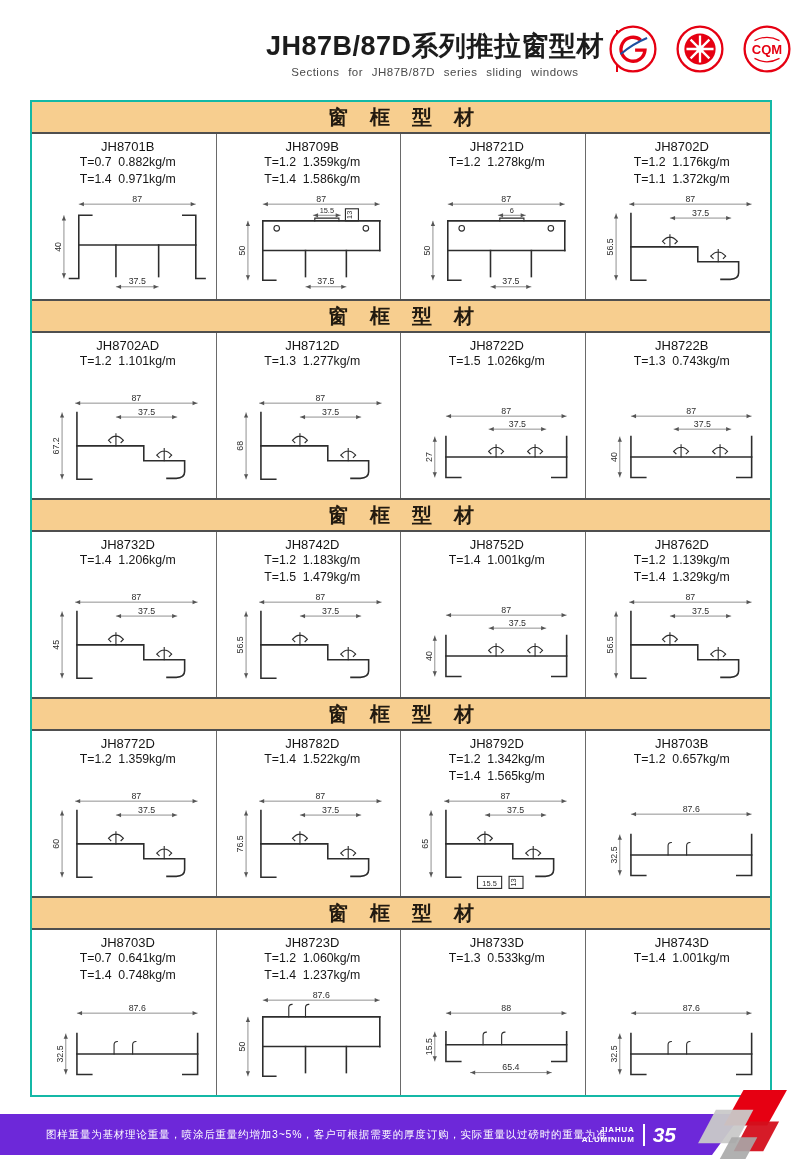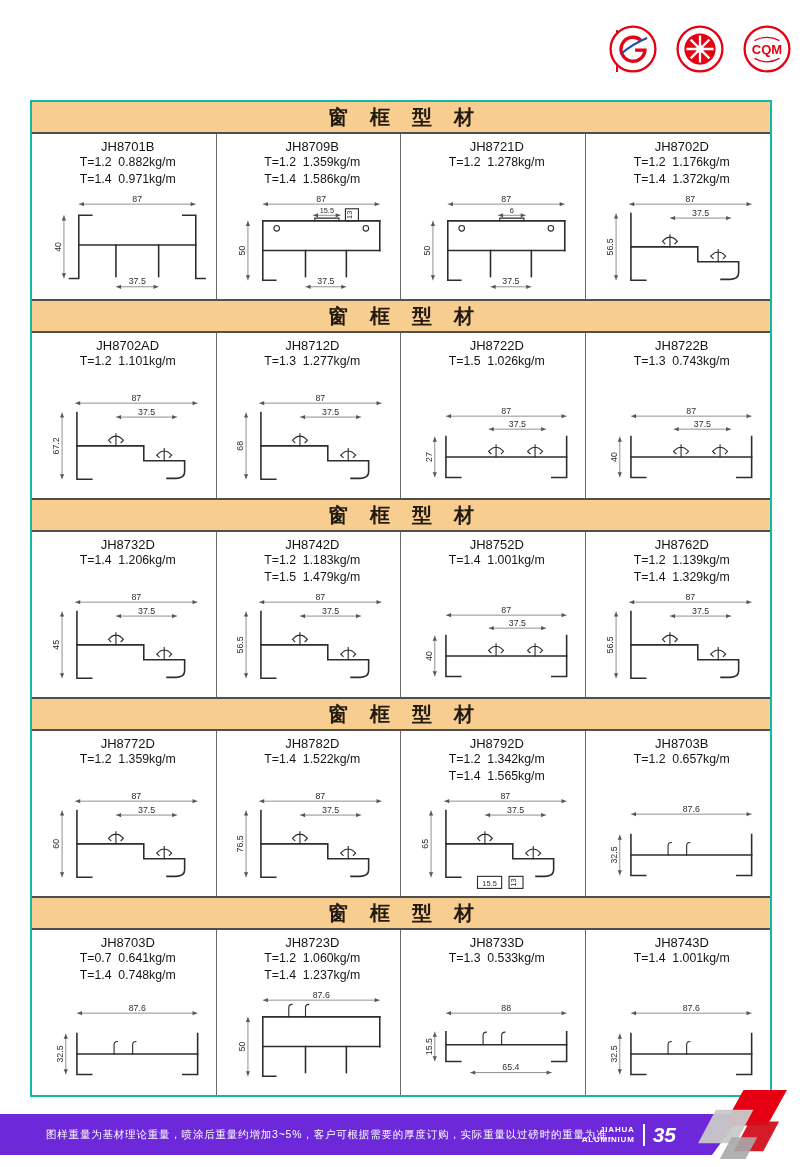--- a/index.html
+++ b/index.html
@@ -48,20 +48,24 @@
   .brand-sep{width:2px;height:22px;background:#fff;}
   .page-num{font-size:21px;font-weight:bold;font-style:italic;}
   .f-logo{position:absolute;right:4px;top:1086px;width:104px;height:79px;}
 </style>
 </head>
 <body>
 
 <div class="page">
 
   <header>
+    <div class="title-block">
+      <h1>JH87B/87D系列推拉窗型材</h1>
+      <div class="subtitle">Sections for JH87B/87D series sliding windows</div>
+    </div>
     <div class="hdr-divider"></div>
     <div class="logos">
       <svg class="logo" viewBox="0 0 48 48">
         <circle cx="24" cy="24" r="21.5" fill="#fff" stroke="#e60012" stroke-width="2.2"></circle>
         <path d="M31.5 15.5 A11.5 11.5 0 1 0 35.5 25 H26" fill="none" stroke="#e60012" stroke-width="3.2"></path>
         <path d="M12 29 Q24 19 37.5 13.5" stroke="#1e4fa0" stroke-width="2" fill="none"></path>
       </svg>
       <svg class="logo" viewBox="0 0 48 48">
         <circle cx="24" cy="24" r="21.5" fill="#fff" stroke="#e60012" stroke-width="2.2"></circle>
         <circle cx="24" cy="24" r="15" fill="#e60012"></circle>
@@ -77,21 +81,21 @@
     </div>
   </header>
 
   <div class="catalog">
 
     <div class="band">
       <div class="band-header">窗框型材</div>
       <div class="band-row">
         <div class="cell">
           <div class="model">JH8701B</div>
-          <div class="spec">T=1.2  0.882kg/m</div>
+          <div class="spec">T=0.7  0.882kg/m</div>
           <div class="spec">T=1.4  0.971kg/m</div>
           <div class="draw">
               <svg viewBox="0 0 170 112" xmlns="http://www.w3.org/2000/svg">
                 <line class="dim" x1="32" y1="12" x2="158" y2="12"></line>
                 <path class="arr" d="M32.5 12l5 -2.3v4.6z"></path>
                 <path class="arr" d="M157.5 12l-5 -2.3v4.6z"></path>
                 <text class="dl" x="95" y="9.5" text-anchor="middle">87</text>
                 <line class="dim" x1="16" y1="24" x2="16" y2="92"></line>
                 <path class="arr" d="M16 24.5l-2.3 5h4.6z"></path>
                 <path class="arr" d="M16 91.5l-2.3 -5h4.6z"></path>
@@ -174,21 +178,21 @@
                 <line class="dim" x1="78" y1="101" x2="122" y2="101"></line>
                 <path class="arr" d="M78.5 101l5 -2.3v4.6z"></path>
                 <path class="arr" d="M121.5 101l-5 -2.3v4.6z"></path>
                 <text class="dl" x="100" y="98.5" text-anchor="middle">37.5</text>
               </svg>
             </div>
         </div>
         <div class="cell">
           <div class="model">JH8702D</div>
           <div class="spec">T=1.2  1.176kg/m</div>
-          <div class="spec">T=1.4  1.372kg/m</div>
+          <div class="spec">T=1.1  1.372kg/m</div>
           <div class="draw">
               <svg viewBox="0 0 170 112" xmlns="http://www.w3.org/2000/svg">
                 <line class="dim" x1="28" y1="12" x2="160" y2="12"></line>
                 <path class="arr" d="M28.5 12l5 -2.3v4.6z"></path>
                 <path class="arr" d="M159.5 12l-5 -2.3v4.6z"></path>
                 <text class="dl" x="94" y="9.5" text-anchor="middle">87</text>
                 <line class="dim" x1="72" y1="27" x2="138" y2="27"></line>
                 <path class="arr" d="M72.5 27l5 -2.3v4.6z"></path>
                 <path class="arr" d="M137.5 27l-5 -2.3v4.6z"></path>
                 <text class="dl" x="105" y="24.5" text-anchor="middle">37.5</text>

